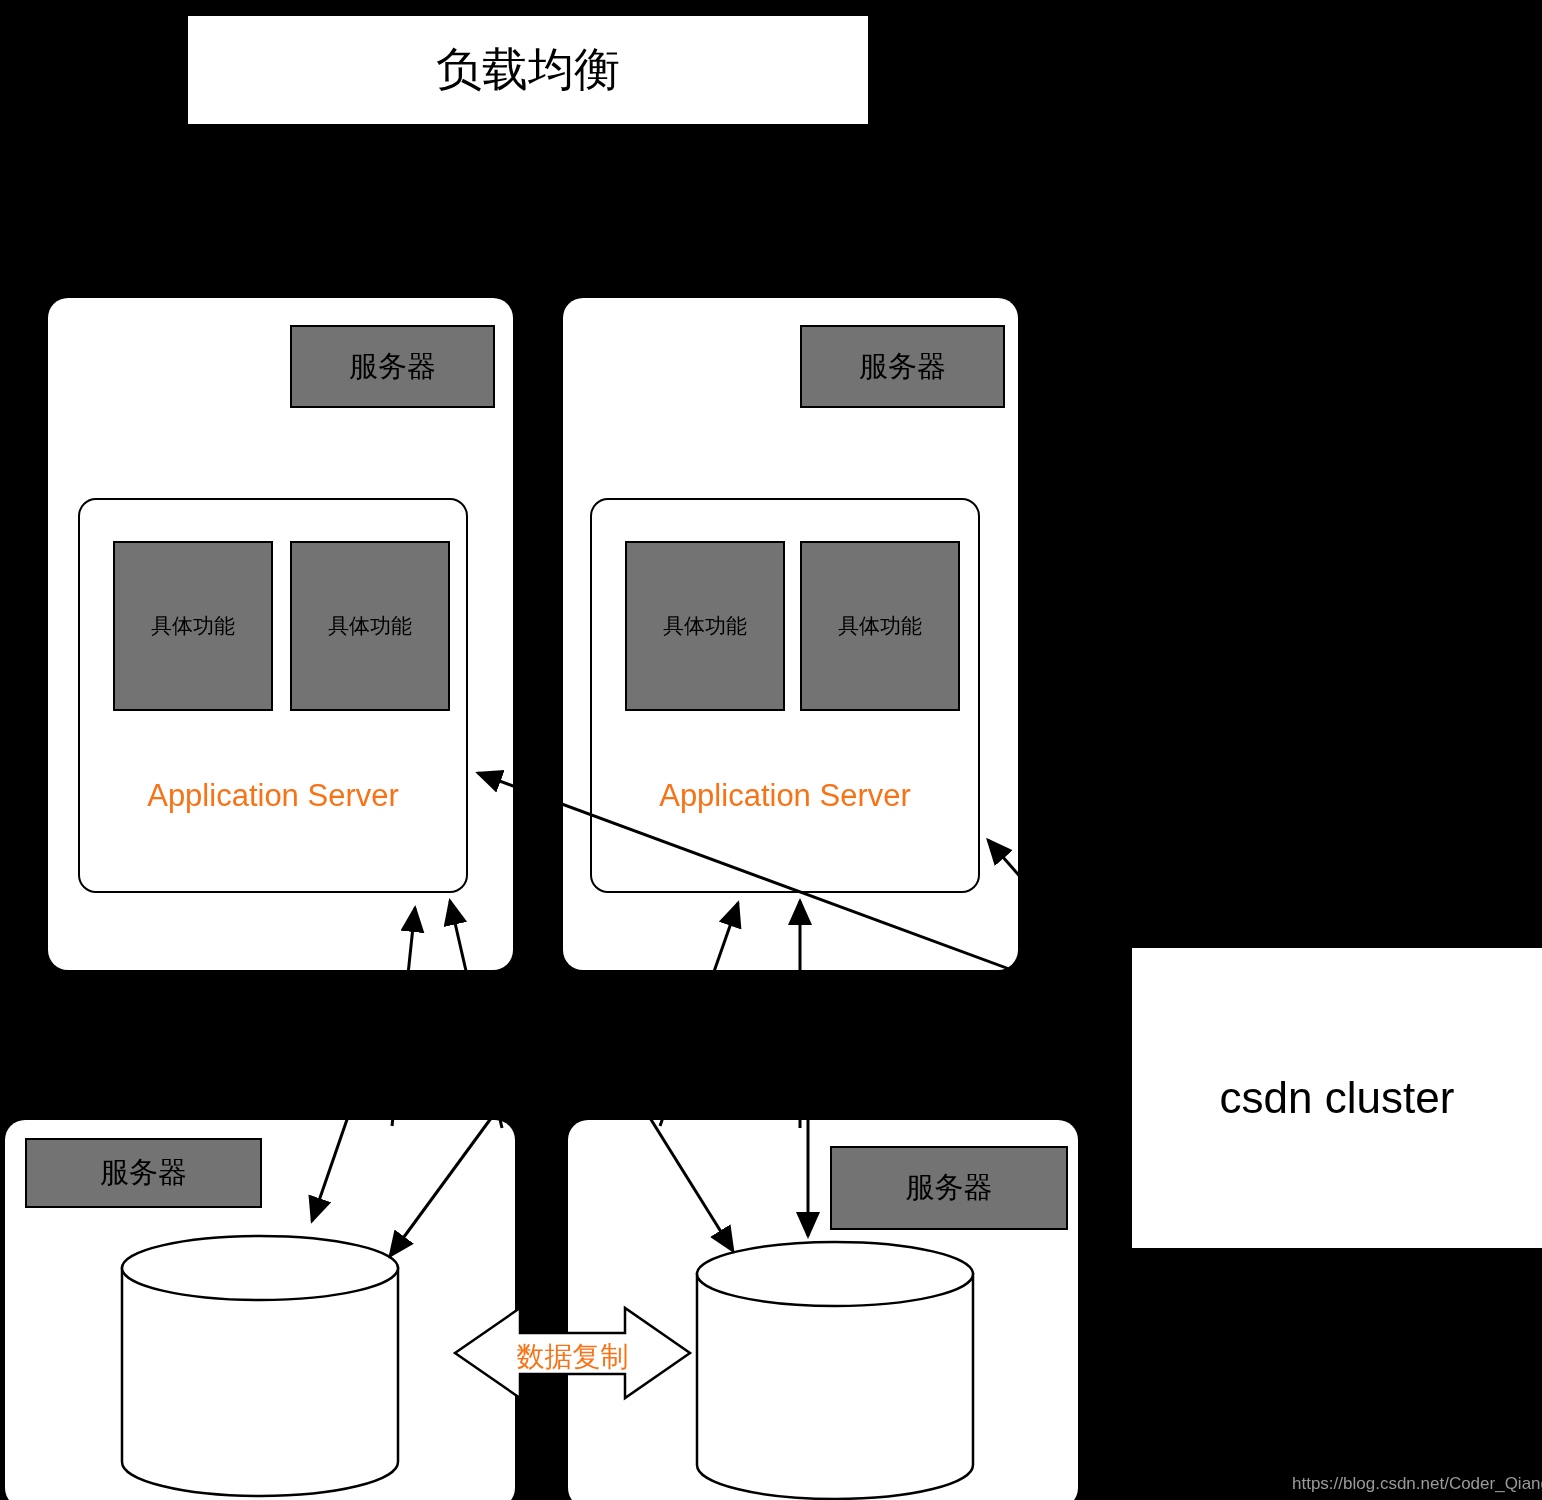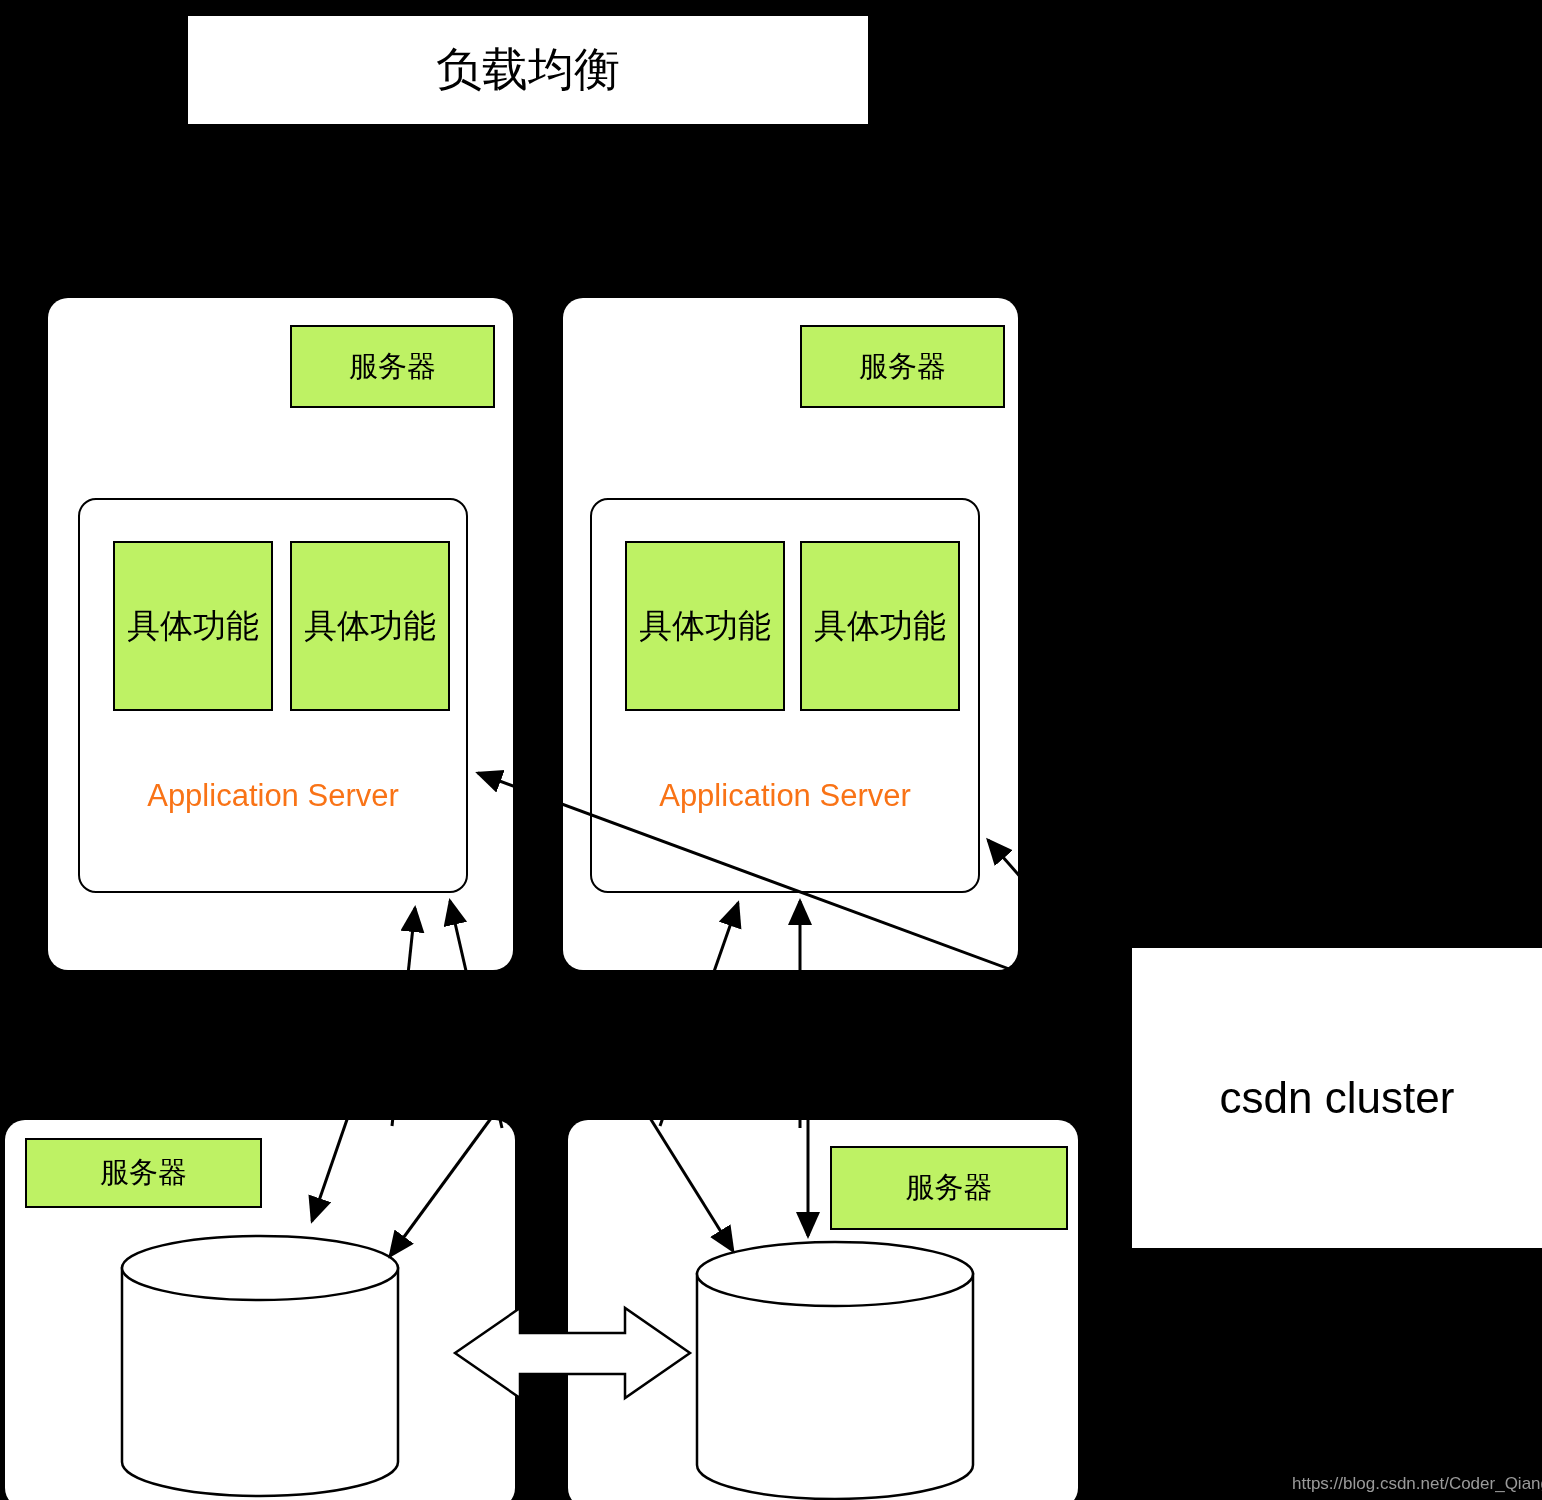--- a/index.html
+++ b/index.html
@@ -12,21 +12,21 @@
     width: 1542px;
     height: 1500px;
     background: #000000;
     overflow: hidden;
     font-family: "Liberation Sans", sans-serif;
     margin-top: 8px;
   }
   .box {
     position: absolute;
     box-sizing: border-box;
-    background: #bef264;
+    background: #737373;
     border: 2px solid #000000;
     display: flex;
     align-items: center;
     justify-content: center;
     color: #000000;
   }
   .plain-panel {
     position: absolute;
     box-sizing: border-box;
     background: #ffffff;
@@ -45,42 +45,42 @@
     border: 2px solid #000000;
     border-radius: 18px;
   }
   .title-box {
     font-size: 46px;
   }
   .label-cn {
     font-size: 29px;
   }
   .func-box {
-    font-size: 33px;
+    font-size: 21px;
   }
   .app-label {
     position: absolute;
     font-size: 31px;
     color: #f97316;
     text-align: center;
   }
   .db-label {
     position: absolute;
     font-size: 40px;
     color: #000000;
     text-align: center;
     z-index: 6;
   }
   .cache-box {
     font-size: 44px;
   }
   .repl-label {
     position: absolute;
     font-size: 28px;
-    color: #ffffff;
+    color: #f97316;
     text-align: center;
     z-index: 7;
   }
   .watermark {
     position: absolute;
     font-size: 17px;
     color: #9a9a9a;
     white-space: nowrap;
   }
   svg.overlay {

